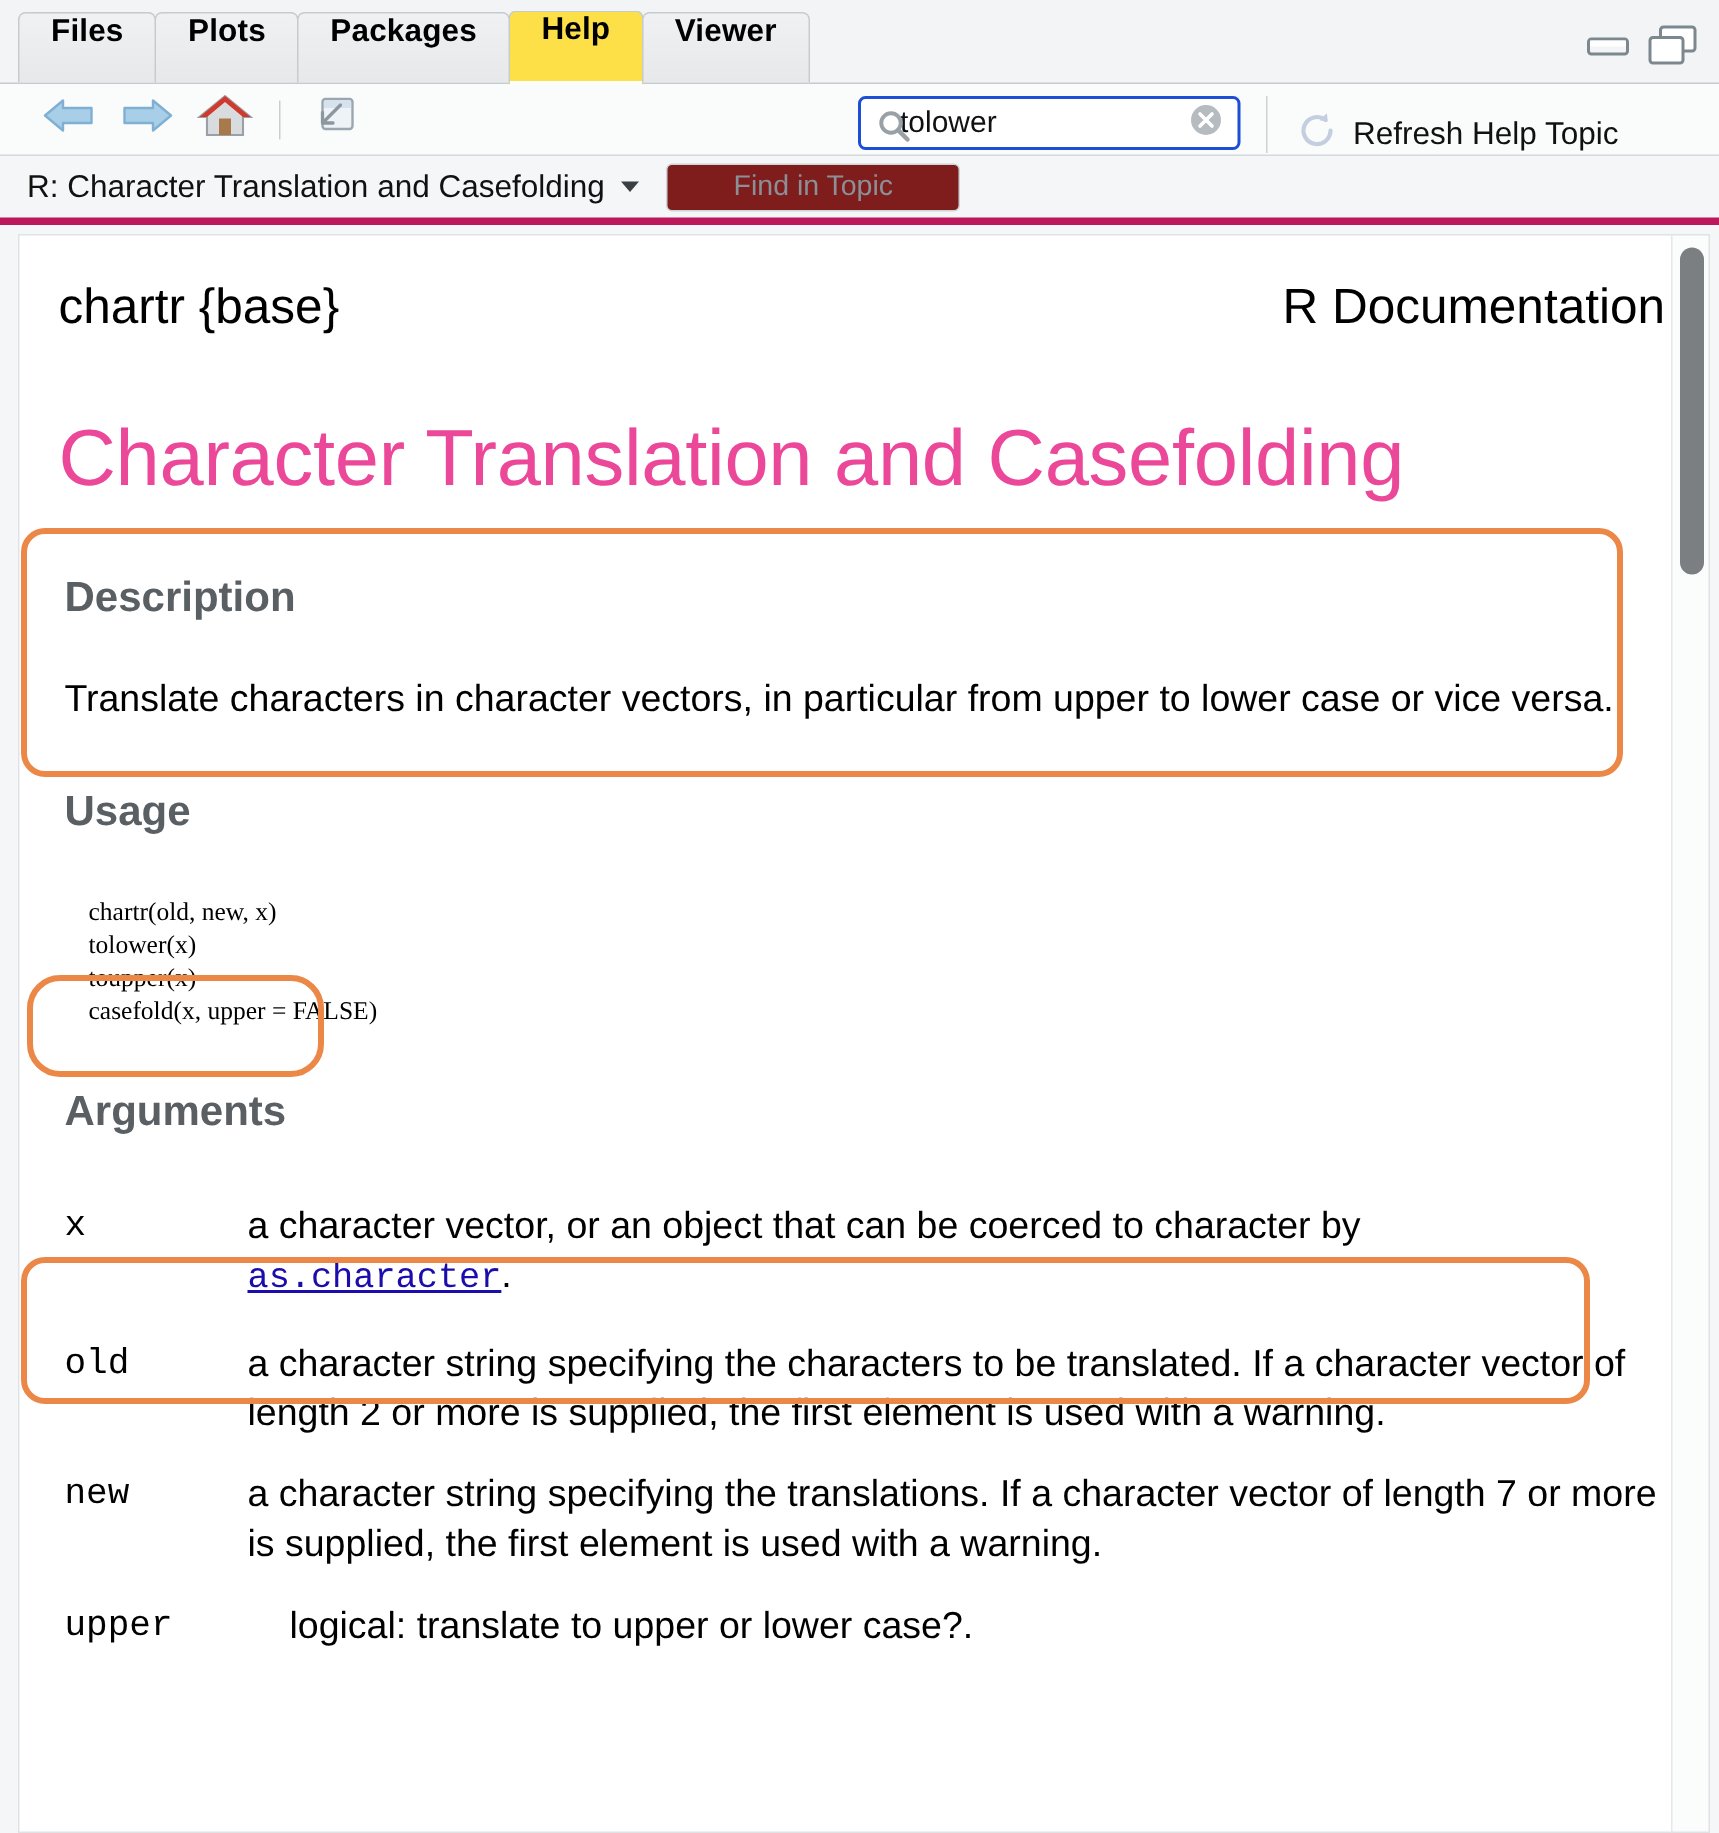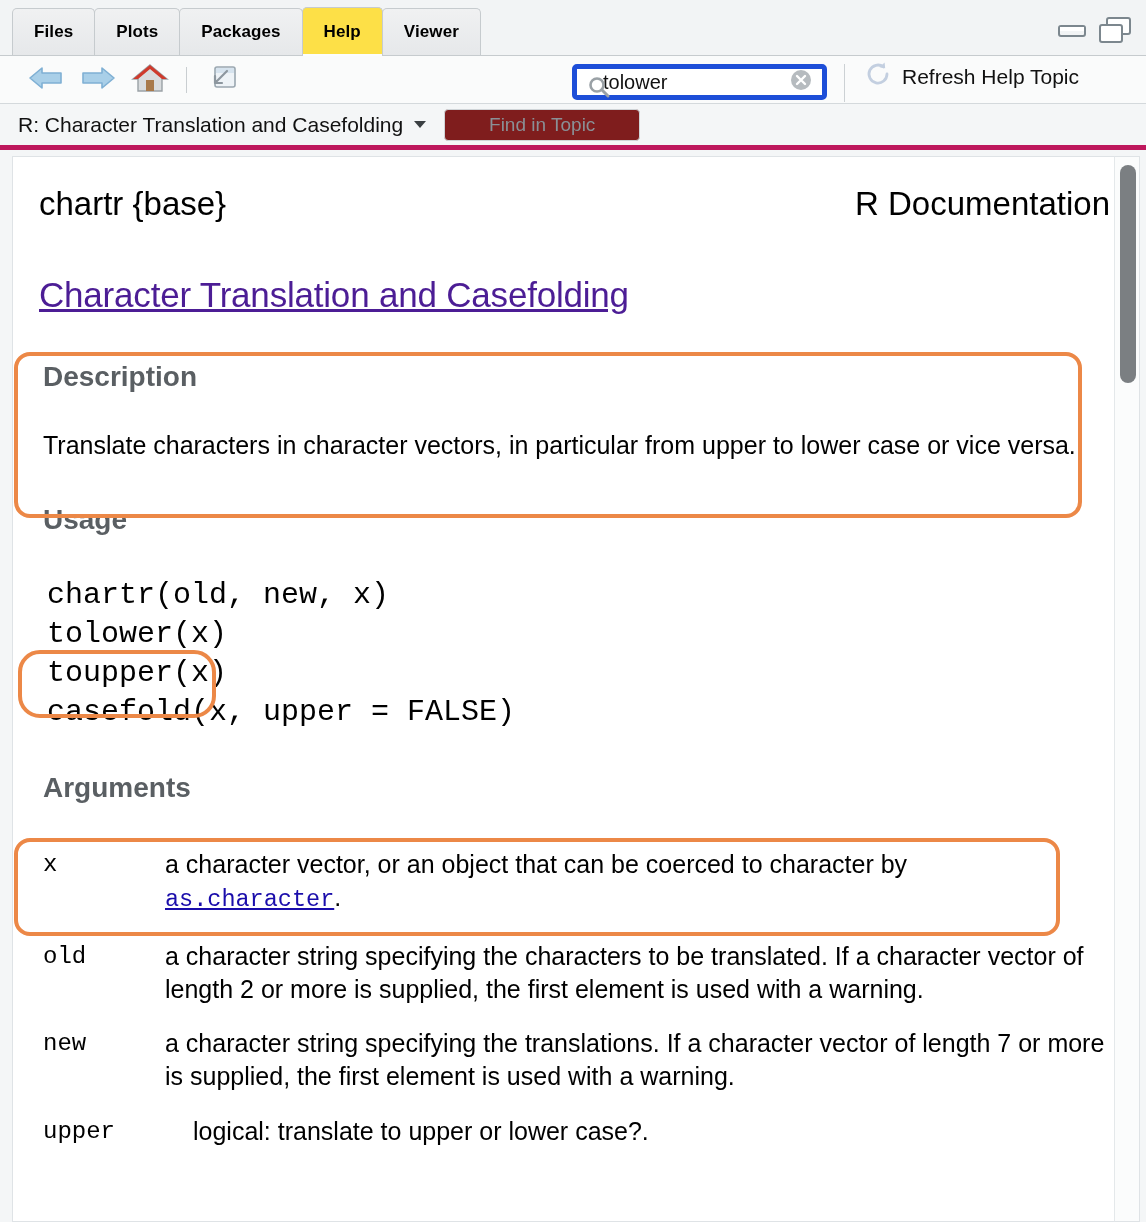--- a/index.html
+++ b/index.html
@@ -30,24 +30,23 @@
   }
   .tabbar::before{
     content:"";
     position:absolute; left:0; top:0; right:0; height:9px;
     background:#f2f4f5;
   }
   .tab {
     position: relative;
     height: 47px;
     display: flex;
-    align-items: center;
     justify-content: center;
     padding: 0 21px;
-    font-size: 17px;
+    font-size: 21px;
     font-weight: bold;
     color: #000000;
     background: linear-gradient(to bottom, #f0f1f2 0%, #e6e8ea 100%);
     border: 1px solid #c6cbce;
     border-bottom: none;
     border-radius: 5px 5px 0 0;
     margin-right: -1px;
     letter-spacing: 0.1px;
   }
   .tab.active {
@@ -91,21 +90,21 @@
     width: 1px; height: 26px;
     background: #c9ced1;
     margin: 0 14px 0 4px;
   }
 
   .searchwrap {
     position: absolute;
     left: 572px; top: 64px;
     width: 255px; height: 36px;
     background: #ffffff;
-    border: 5px solid #1d4ed8;
+    border: 2px solid #1d4ed8;
     border-radius: 5px;
     display: flex; align-items: center;
     padding: 0 8px;
   }
   .search-text {
     flex: 1;
     font-size: 20px;
     color: #111;
     padding-left: 18px;
     white-space: nowrap;
@@ -113,21 +112,21 @@
   }
 
   .vsep {
     position: absolute;
     left: 844px; top: 64px;
     width: 1px; height: 38px;
     background: #ccd1d4;
   }
   .refresh {
     position: absolute;
-    left: 864px; top: 60px;
+    left: 864px; top: 73px;
     display: flex; align-items: center; gap: 10px;
     font-size: 21px;
     color: #111;
     white-space: nowrap;
   }
 
   
   .topicbar {
     position: relative;
     height: 46px;
@@ -197,42 +196,41 @@
   .dochead {
     display: flex;
     justify-content: space-between;
     align-items: baseline;
     padding-top: 28px;
     font-size: 33px;
     color: #000000;
   }
   h1.doctitle {
     margin: 52px 0 0 0;
-    font-size: 35px;
+    font-size: 53px;
     font-weight: normal;
-    color: #4c1d95;
+    color: #ec4899;
     letter-spacing: -0.2px;
-    text-decoration: underline;
   }
   h2.sec {
     margin: 0;
     font-size: 28px;
     font-weight: bold;
     color: #5a5f63;
   }
   p.body {
     margin: 0;
     font-size: 25px;
     line-height: 1.31;
     color: #000;
   }
   pre.usage {
-    margin: 4px;
-    font-family: Liberation Mono, monospace;
-    font-size: 30px;
+    margin: 16px;
+    font-family: Liberation Serif, serif;
+    font-size: 17px;
     line-height: 1.305;
     color: #000;
     white-space: pre;
   }
 
   
   .hl {
     position: absolute;
     border: 4px solid #ec8847;
     border-radius: 16px;

